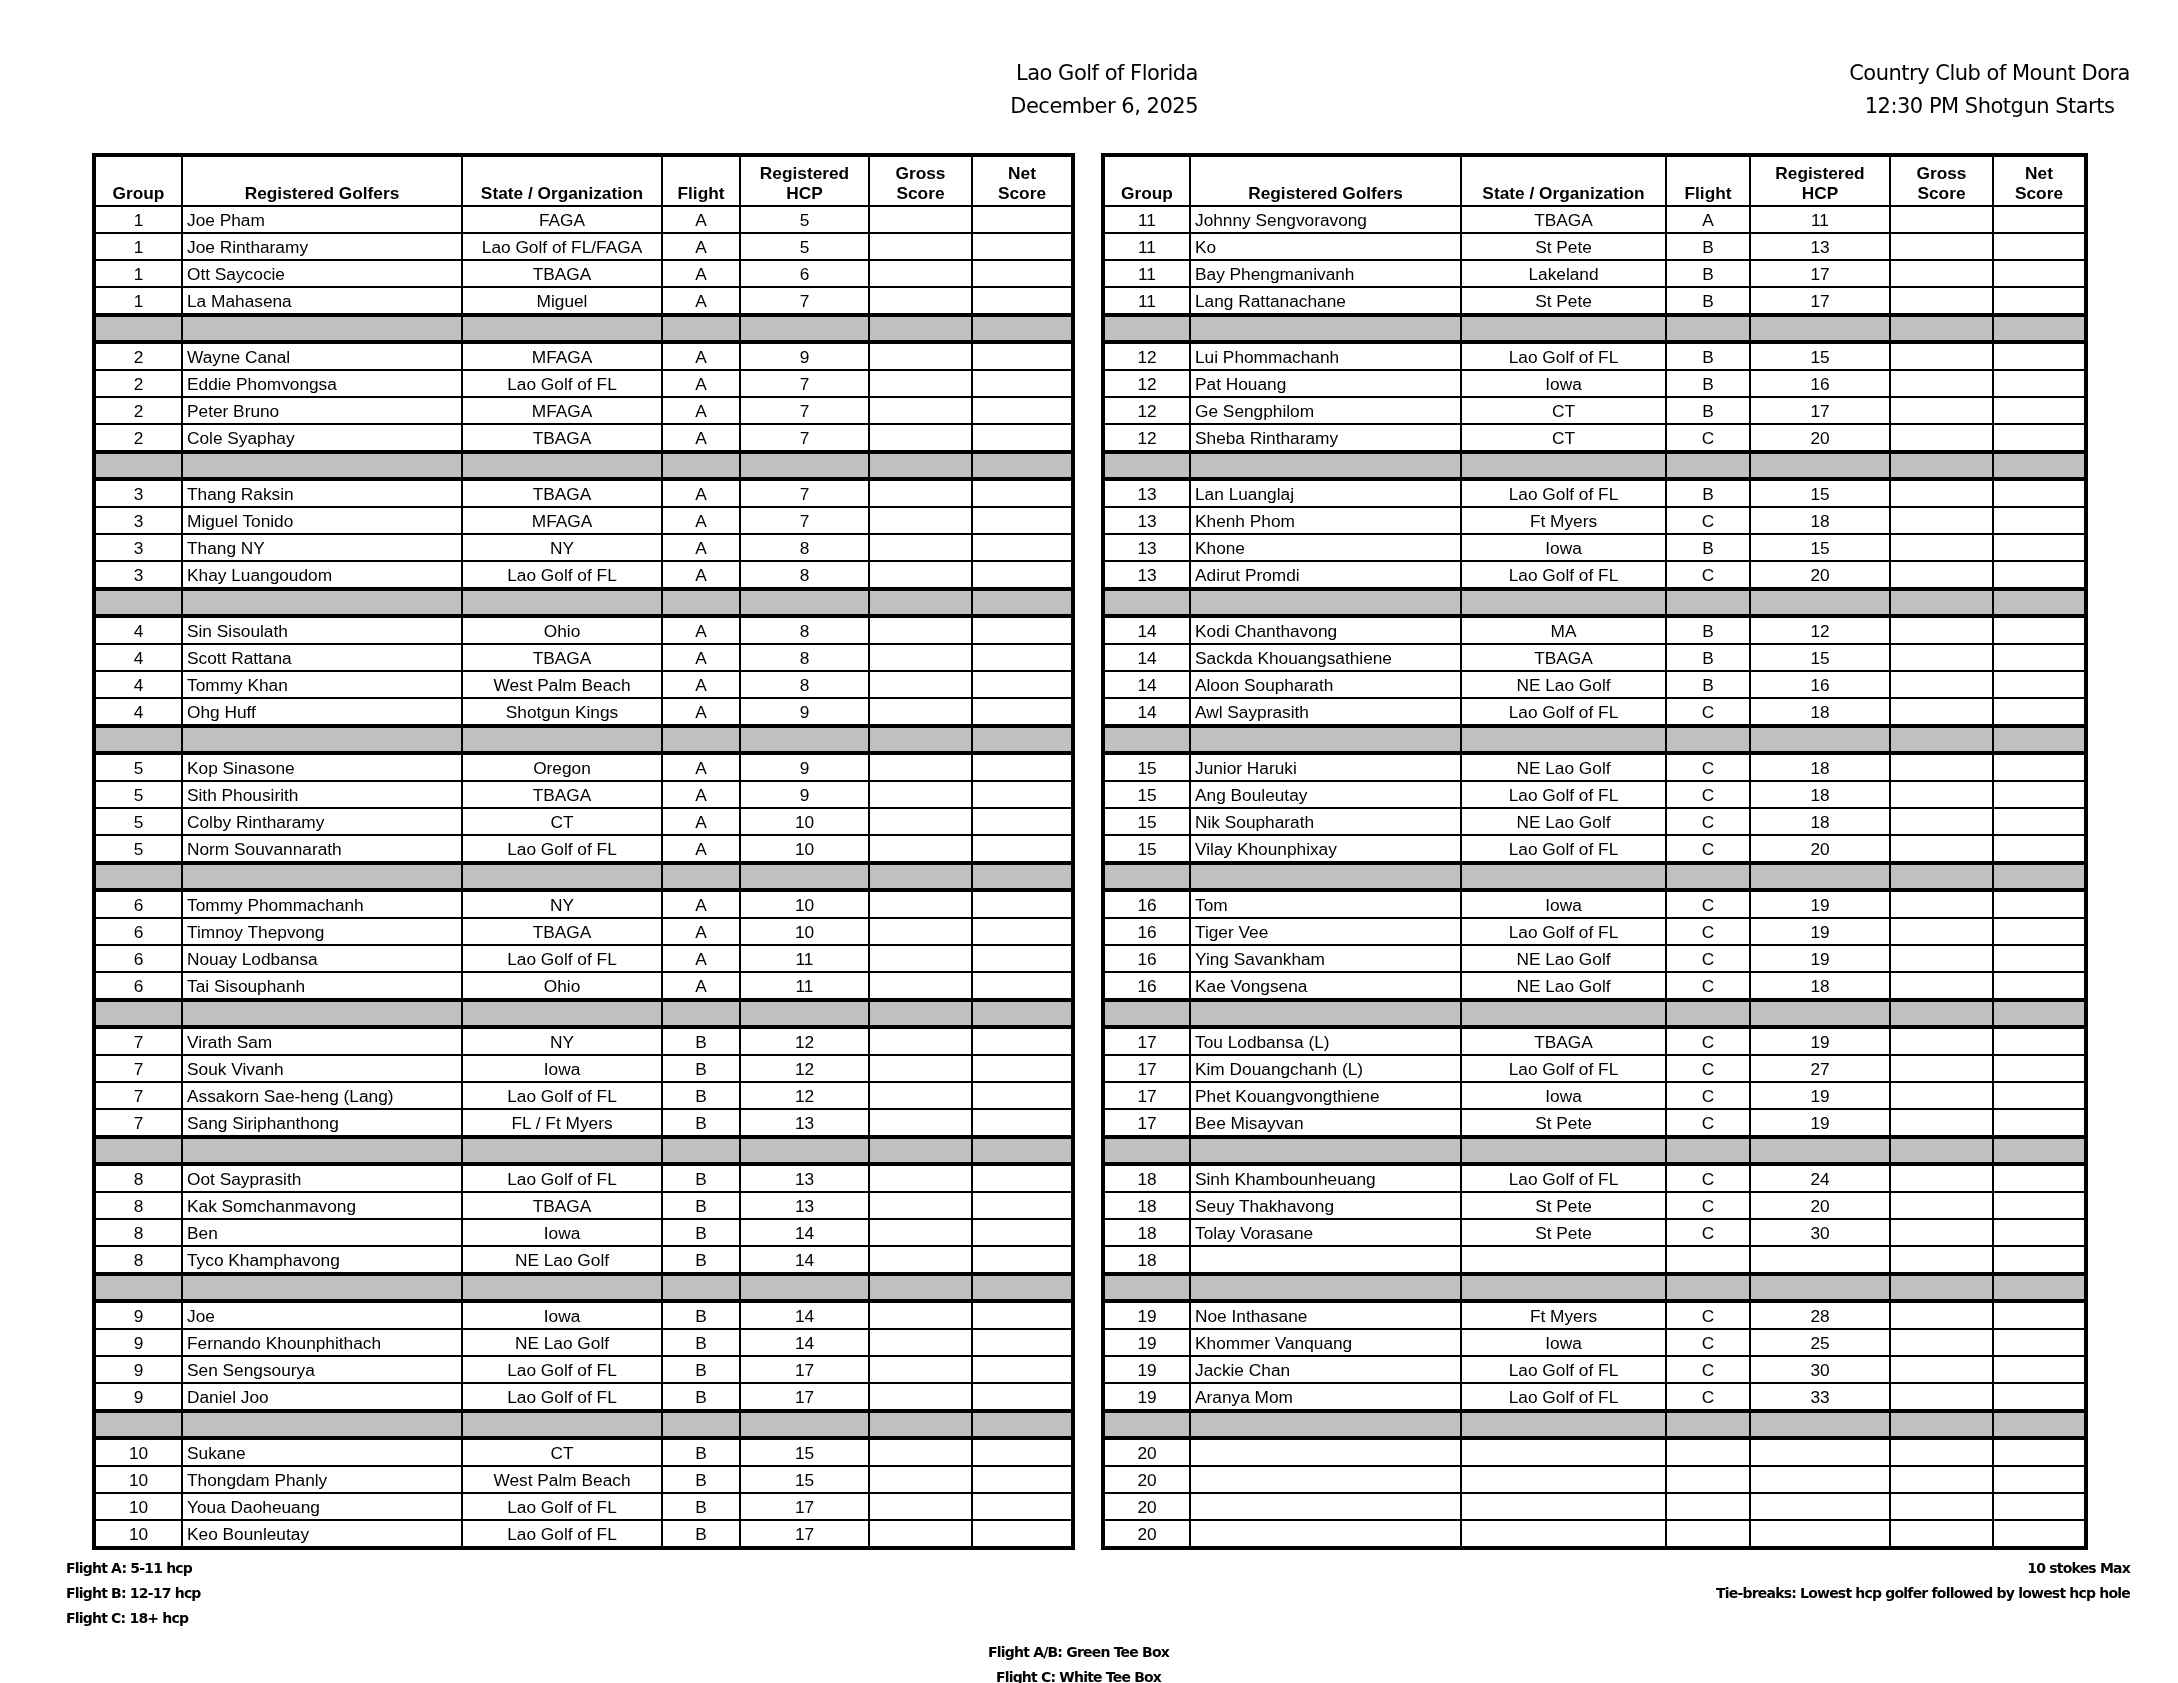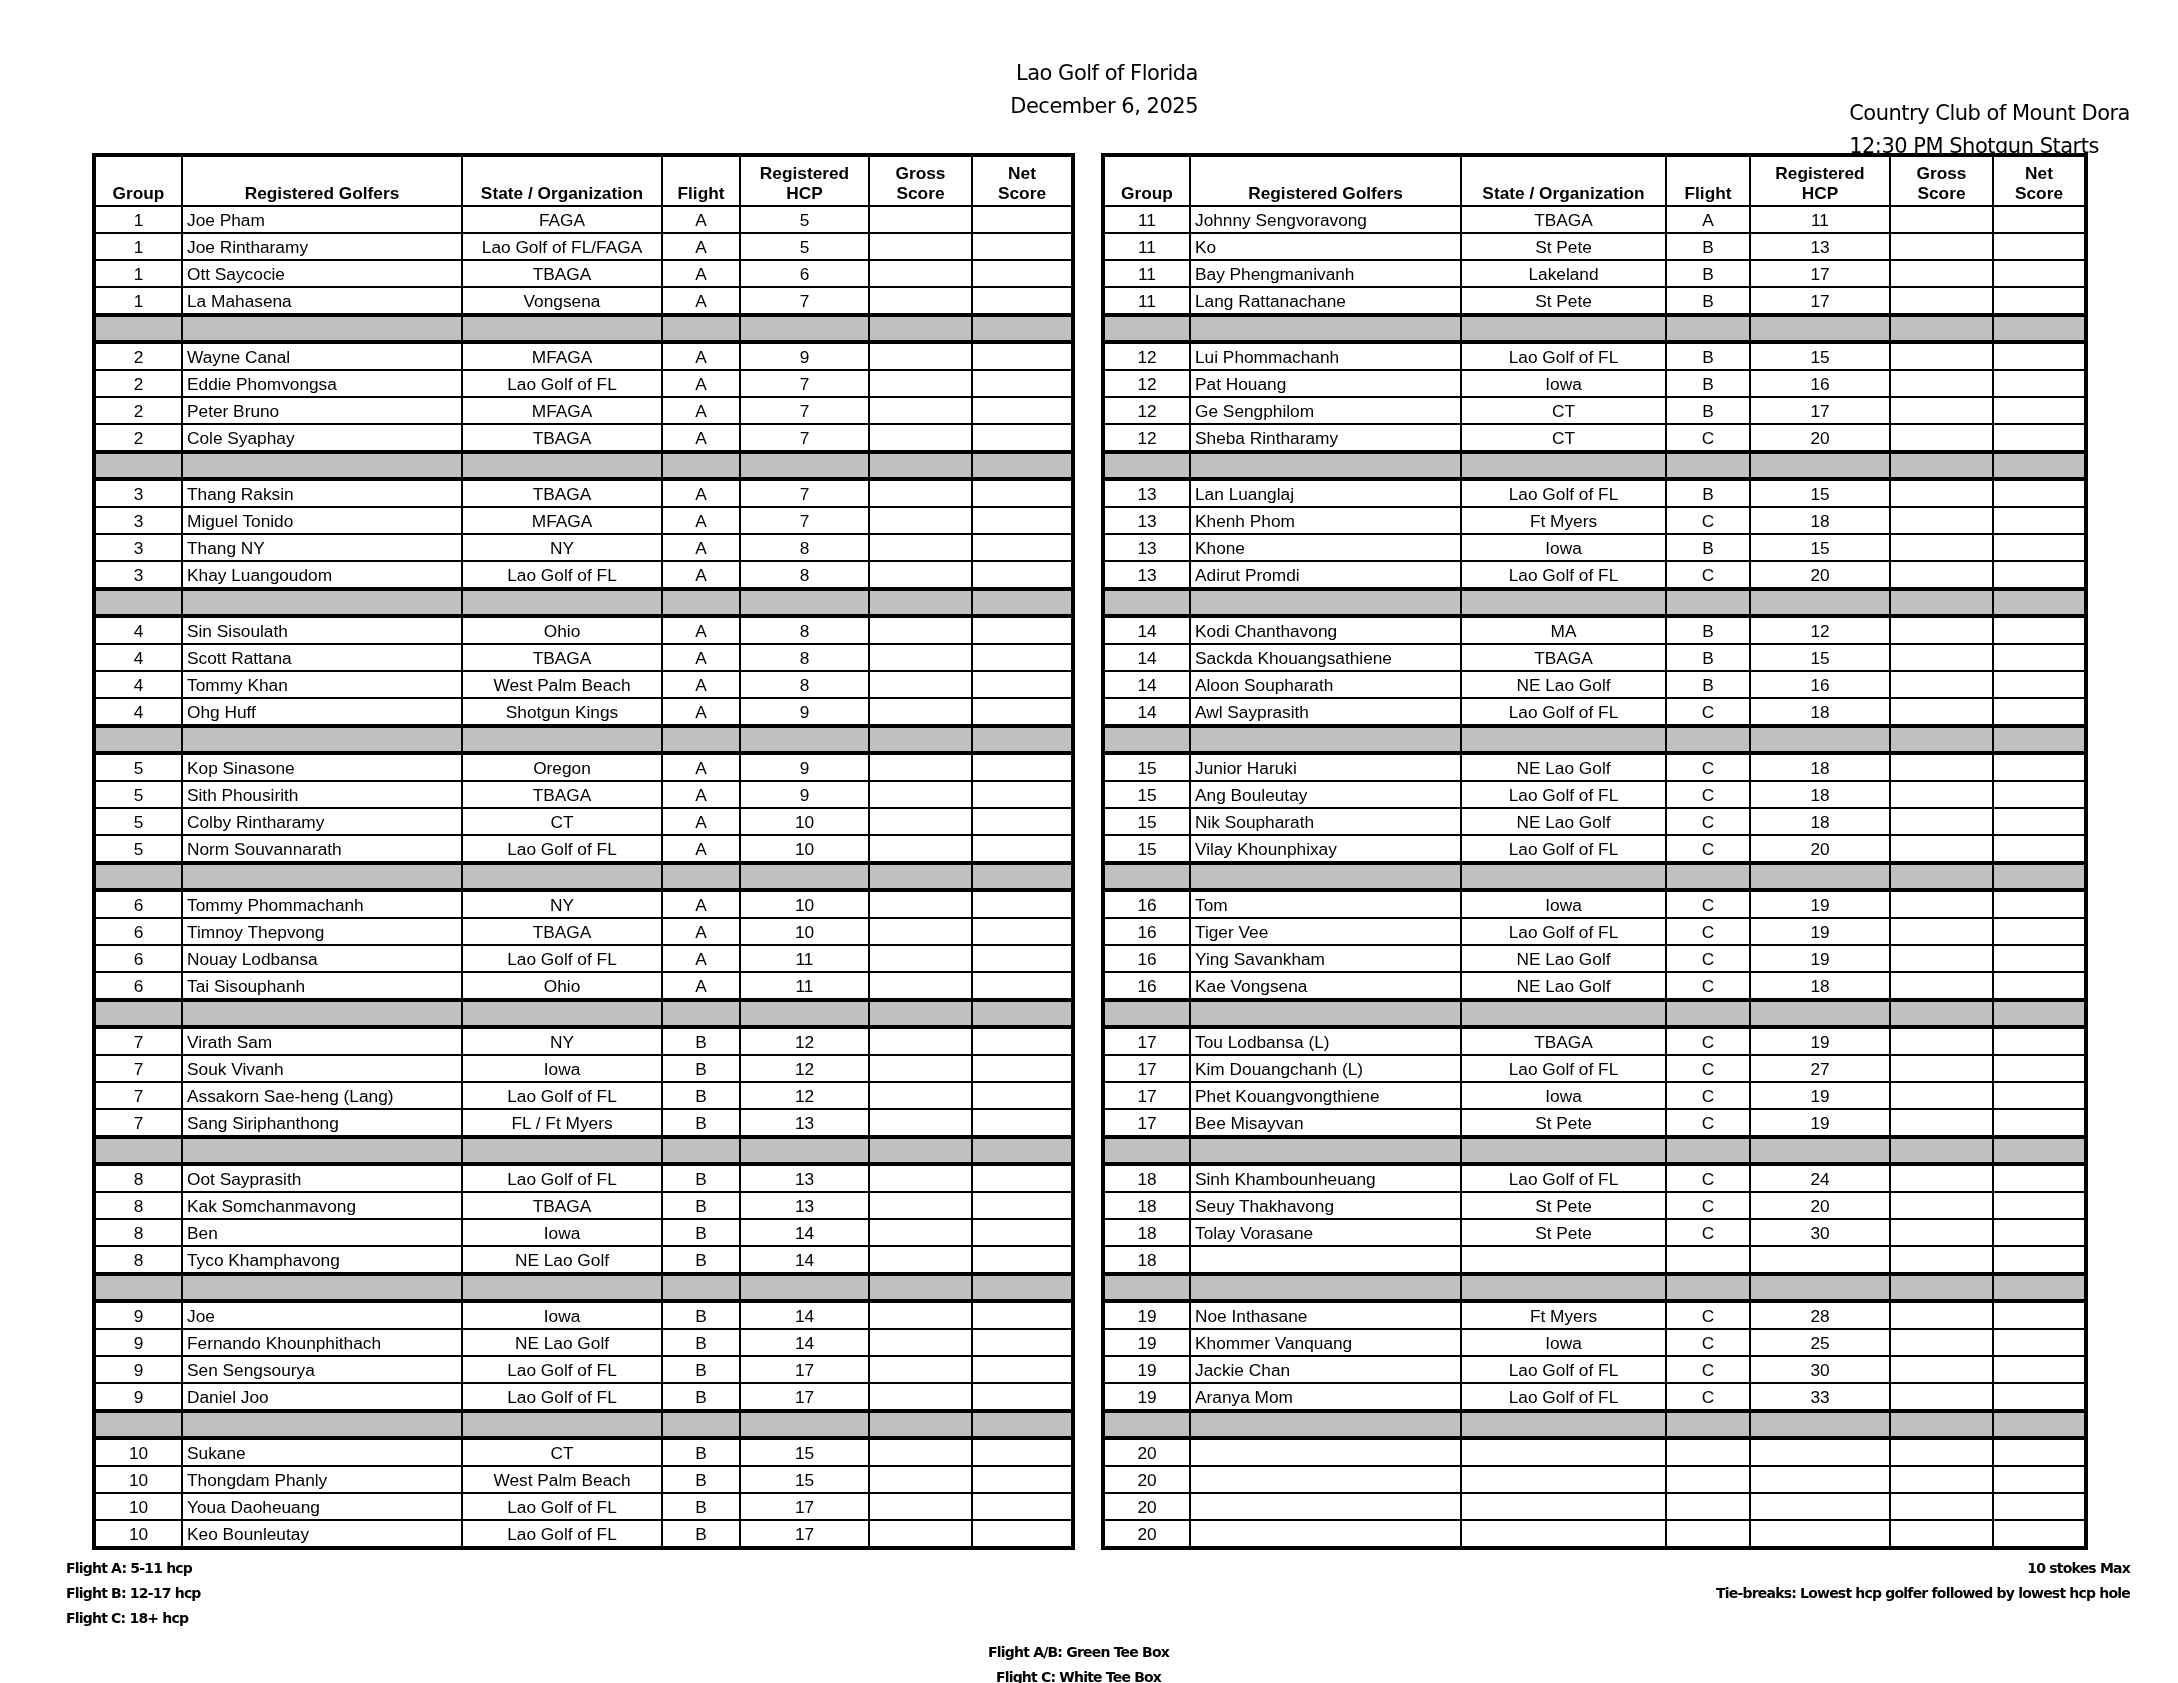--- a/index.html
+++ b/index.html
@@ -1,21 +1,21 @@
 <!DOCTYPE html>
 <html><head>
 <meta charset="utf-8">
 <style>
   html, body { margin: 0; padding: 0; background: #ffffff; }
   body { width: 2178px; height: 1683px; position: relative; overflow: hidden;
          font-family: "Liberation Sans", sans-serif; color: #000; }
   .hdr { position: absolute; font-family: "DejaVu Sans", sans-serif; font-size: 21px;
          line-height: 33px; letter-spacing: -0.5px; }
   .hdr-left { left: 911px; top: 57px; width: 287px; text-align: right; }
-  .hdr-right { right: 48px; top: 57px; text-align: left; margin-top: 40px; }
+  .hdr-right { right: 48px; top: 57px; text-align: center; }
   table.sheet { position: absolute; border-collapse: collapse; table-layout: fixed;
                 border: 4px solid #000; font-size: 17.3px; }
   #table-left { left: 92px; top: 153px; }
   #table-right { left: 1101px; top: 153px; }
   table.sheet th { font-weight: bold; font-size: 17.3px; vertical-align: bottom;
                    text-align: center; height: 46px; line-height: 20px;
                    border-left: 2px solid #000; border-right: 2px solid #000;
                    border-bottom: 2px solid #000; padding: 0 2px 2px 2px; margin-top: 16px; }
   table.sheet td { height: 25px; padding: 0 3px; border: 2px solid #000;
                    border-top-width: 2px; text-align: center; white-space: nowrap;
@@ -86,21 +86,21 @@
         <td class="name">Ott Saycocie</td>
         <td>TBAGA</td>
         <td>A</td>
         <td>6</td>
         <td></td>
         <td></td>
       </tr>
       <tr>
         <td>1</td>
         <td class="name">La Mahasena</td>
-        <td>Vongsena</td>
+        <td>Miguel</td>
         <td>A</td>
         <td>7</td>
         <td></td>
         <td></td>
       </tr>
       <tr class="sep">
         <td style="background: rgb(192, 192, 192);"></td>
         <td style="background: rgb(192, 192, 192);"></td>
         <td style="background: rgb(192, 192, 192);"></td>
         <td style="background: rgb(192, 192, 192);"></td>

